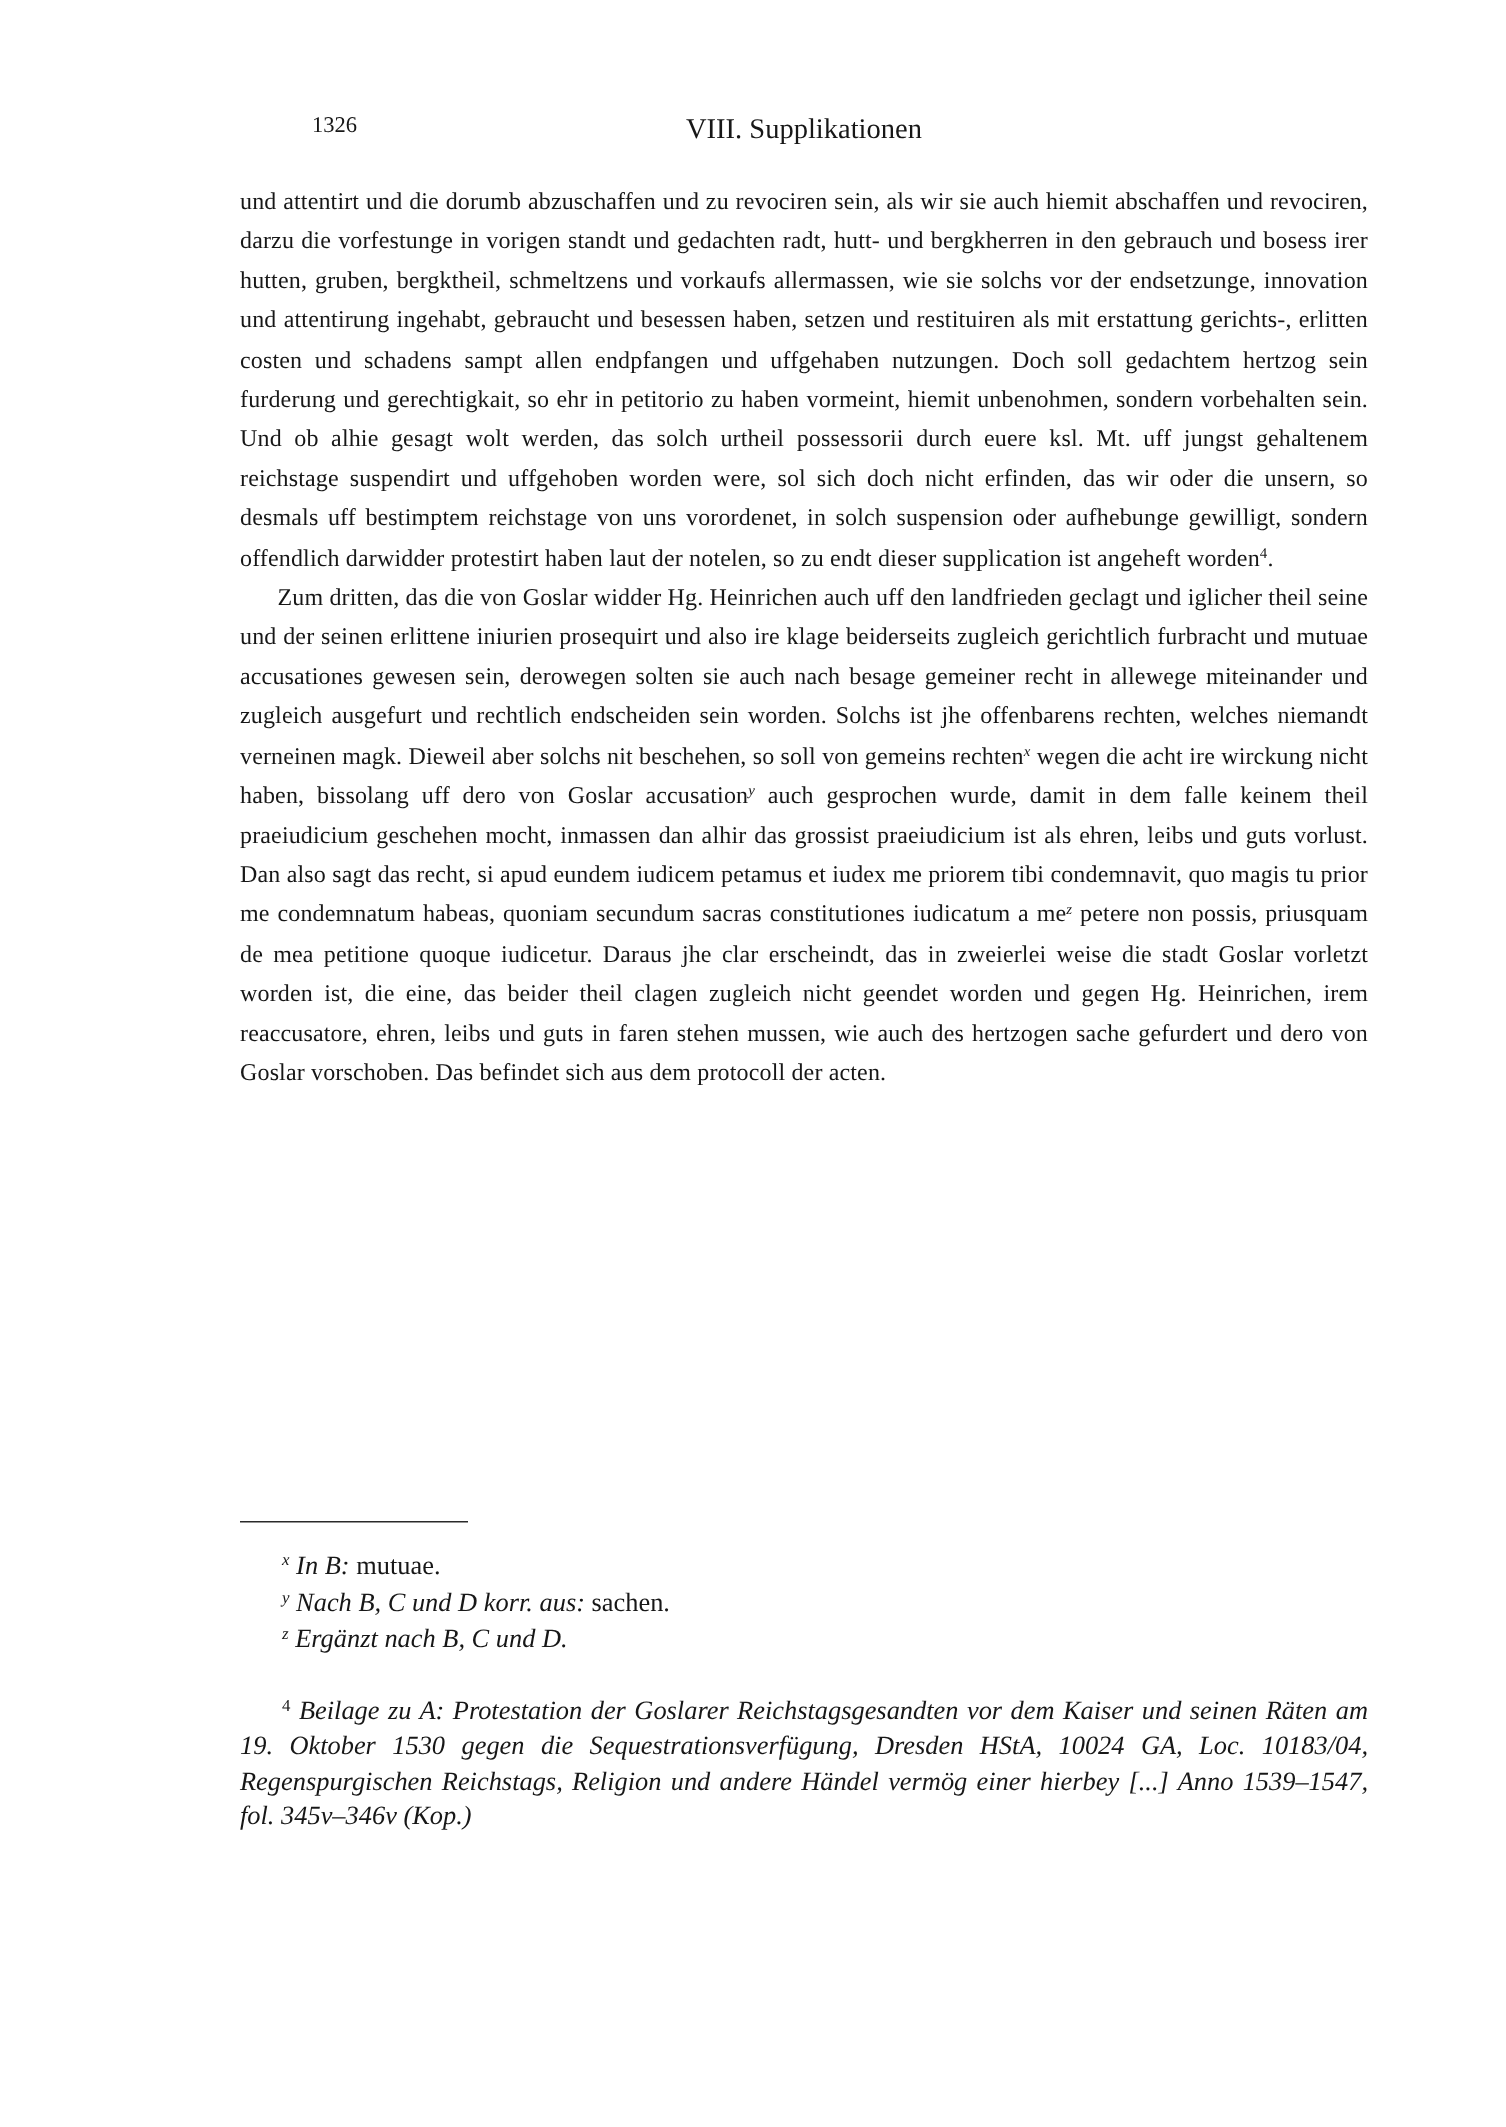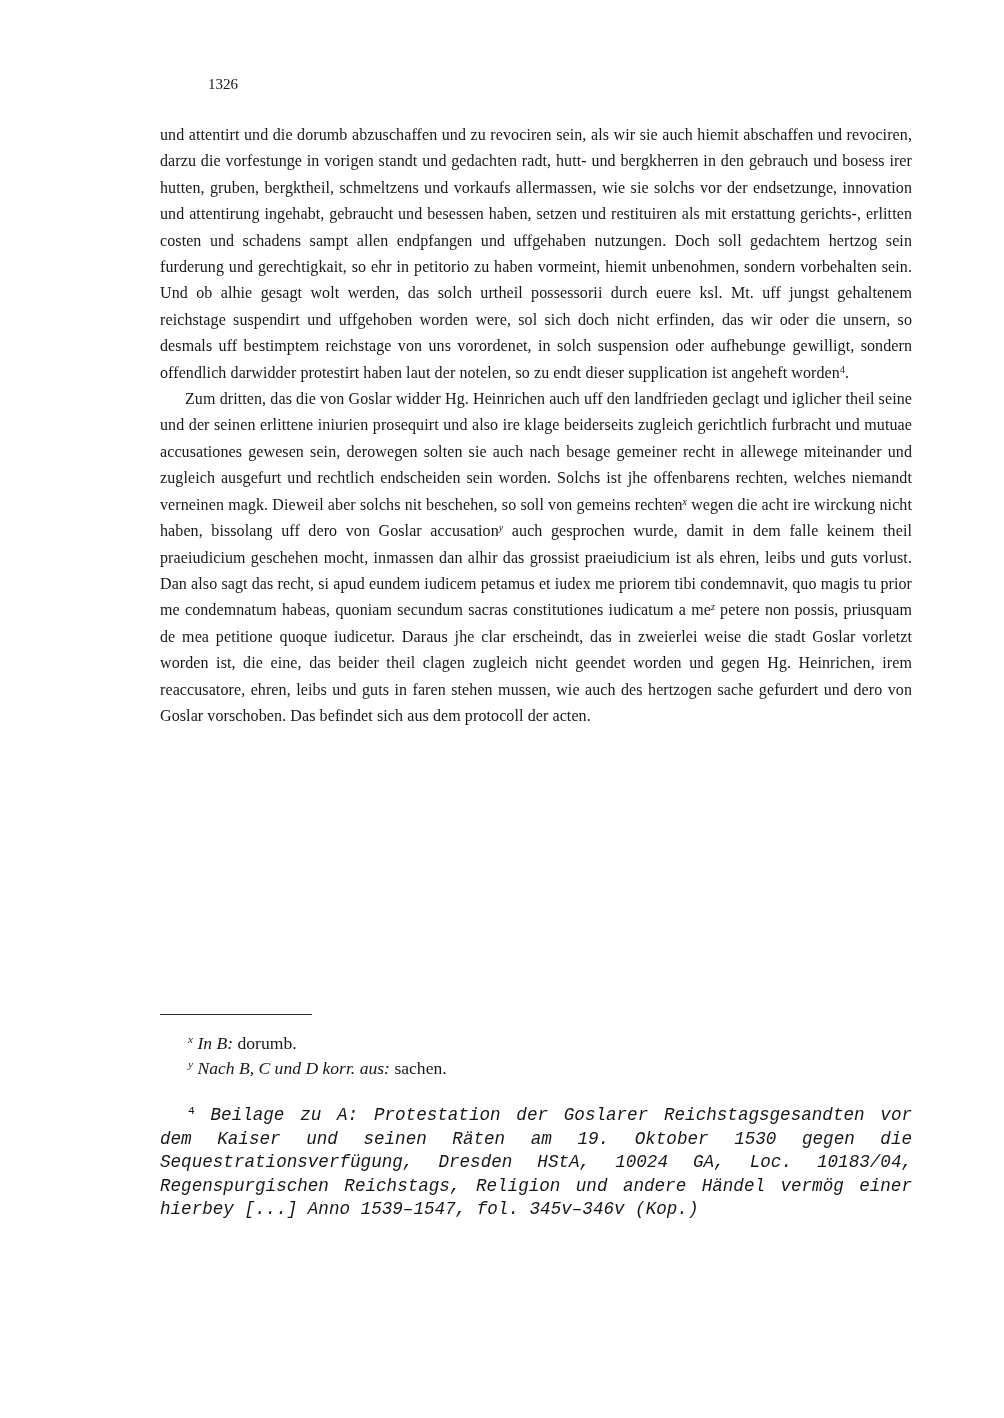--- a/index.html
+++ b/index.html
@@ -82,47 +82,48 @@
   }
   .fn-numbered-group {
     margin-top: 24px;
   }
   .fn-numbered {
     margin: 0;
     font-size: 17.6px;
     line-height: 23.6px;
     text-align: justify;
     text-indent: 28px;
-    font-family: Liberation Mono, monospace;
   }
 </style>
 </head>
 <body>
 
 <div class="page">
   <div class="content">
 
     <header class="page-header">
       <span class="page-number">1326</span>
+      <div class="running-title">VIII. Supplikationen</div>
     </header>
 
     <main class="body-text">
       <p class="para"><span>und attentirt und die dorumb abzuschaffen und zu revociren sein, als wir sie auch hiemit abschaffen und revociren, darzu die vorfestunge in vorigen standt und gedachten radt, hutt- und bergkherren in den gebrauch und bosess irer hutten, gruben, bergktheil, schmeltzens und vorkaufs allermassen, wie sie solchs vor der endsetzunge, innovation und attentirung ingehabt, gebraucht und besessen haben, setzen und restituiren als mit erstattung gerichts-, erlitten costen und schadens sampt allen endpfangen und uffgehaben nutzungen. Doch soll gedachtem hertzog sein furderung und gerechtigkait, so ehr in petitorio zu haben vormeint, hiemit unbenohmen, sondern vorbehalten sein. Und ob alhie gesagt wolt werden, das solch urtheil possessorii durch euere ksl. Mt. uff jungst gehaltenem reichstage suspendirt und uffgehoben worden were, sol sich doch nicht erfinden, das wir oder die unsern, so desmals uff bestimptem reichstage von uns vorordenet, in solch suspension oder aufhebunge gewilligt, sondern offendlich darwidder protestirt haben laut der notelen, so zu endt dieser supplication ist angeheft worden</span><sup class="fnref">4</sup><span>.</span></p>
 
       <p class="para indent"><span>Zum dritten, das die von Goslar widder Hg. Heinrichen auch uff den landfrieden geclagt und iglicher theil seine und der seinen erlittene iniurien prosequirt und also ire klage beiderseits zugleich gerichtlich furbracht und mutuae accusationes gewesen sein, derowegen solten sie auch nach besage gemeiner recht in allewege miteinander und zugleich ausgefurt und rechtlich endscheiden sein worden. Solchs ist jhe offenbarens rechten, welches niemandt verneinen magk. Dieweil aber solchs nit beschehen, so soll von gemeins rechten</span><sup class="fnref it">x</sup><span> wegen die acht ire wirckung nicht haben, bissolang uff dero von Goslar accusation</span><sup class="fnref it">y</sup><span> auch gesprochen wurde, damit in dem falle keinem theil praeiudicium geschehen mocht, inmassen dan alhir das grossist praeiudicium ist als ehren, leibs und guts vorlust. Dan also sagt das recht, si apud eundem iudicem petamus et iudex me priorem tibi condemnavit, quo magis tu prior me condemnatum habeas, quoniam secundum sacras constitutiones iudicatum a me</span><sup class="fnref it">z</sup><span> petere non possis, priusquam de mea petitione quoque iudicetur. Daraus jhe clar erscheindt, das in zweierlei weise die stadt Goslar vorletzt worden ist, die eine, das beider theil clagen zugleich nicht geendet worden und gegen Hg. Heinrichen, irem reaccusatore, ehren, leibs und guts in faren stehen mussen, wie auch des hertzogen sache gefurdert und dero von Goslar vorschoben. Das befindet sich aus dem protocoll der acten.</span></p>
     </main>
 
     <footer class="footnotes">
       <div class="fn-rule"></div>
 
       <div class="fn-letters">
-        <p class="fn"><sup class="fn-marker it">x</sup> <span class="it">In B:</span> <span>dorumb.</span></p>
+        <p class="fn"><sup class="fn-marker it">x</sup> <span class="it">In B:</span> <span>mutuae.</span></p>
 
         <p class="fn"><sup class="fn-marker it">y</sup> <span class="it">Nach B, C und D korr. aus:</span> <span>sachen.</span></p>
 
+        <p class="fn"><sup class="fn-marker it">z</sup> <span class="it">Ergänzt nach B, C und D.</span> <span></span></p>
       </div>
 
       <div class="fn-numbered-group">
         <p class="fn-numbered"><sup class="fn-marker">4</sup> <span class="it">Beilage zu A: Protestation der Goslarer Reichstagsgesandten vor dem Kaiser und seinen Räten am 19. Oktober 1530 gegen die Sequestrationsverfügung, Dresden HStA, 10024 GA, Loc. 10183/04, Regenspurgischen Reichstags, Religion und andere Händel vermög einer hierbey [...] Anno 1539–1547, fol. 345v–346v (Kop.)</span></p>
       </div>
     </footer>
 
   </div>
 </div>
 

